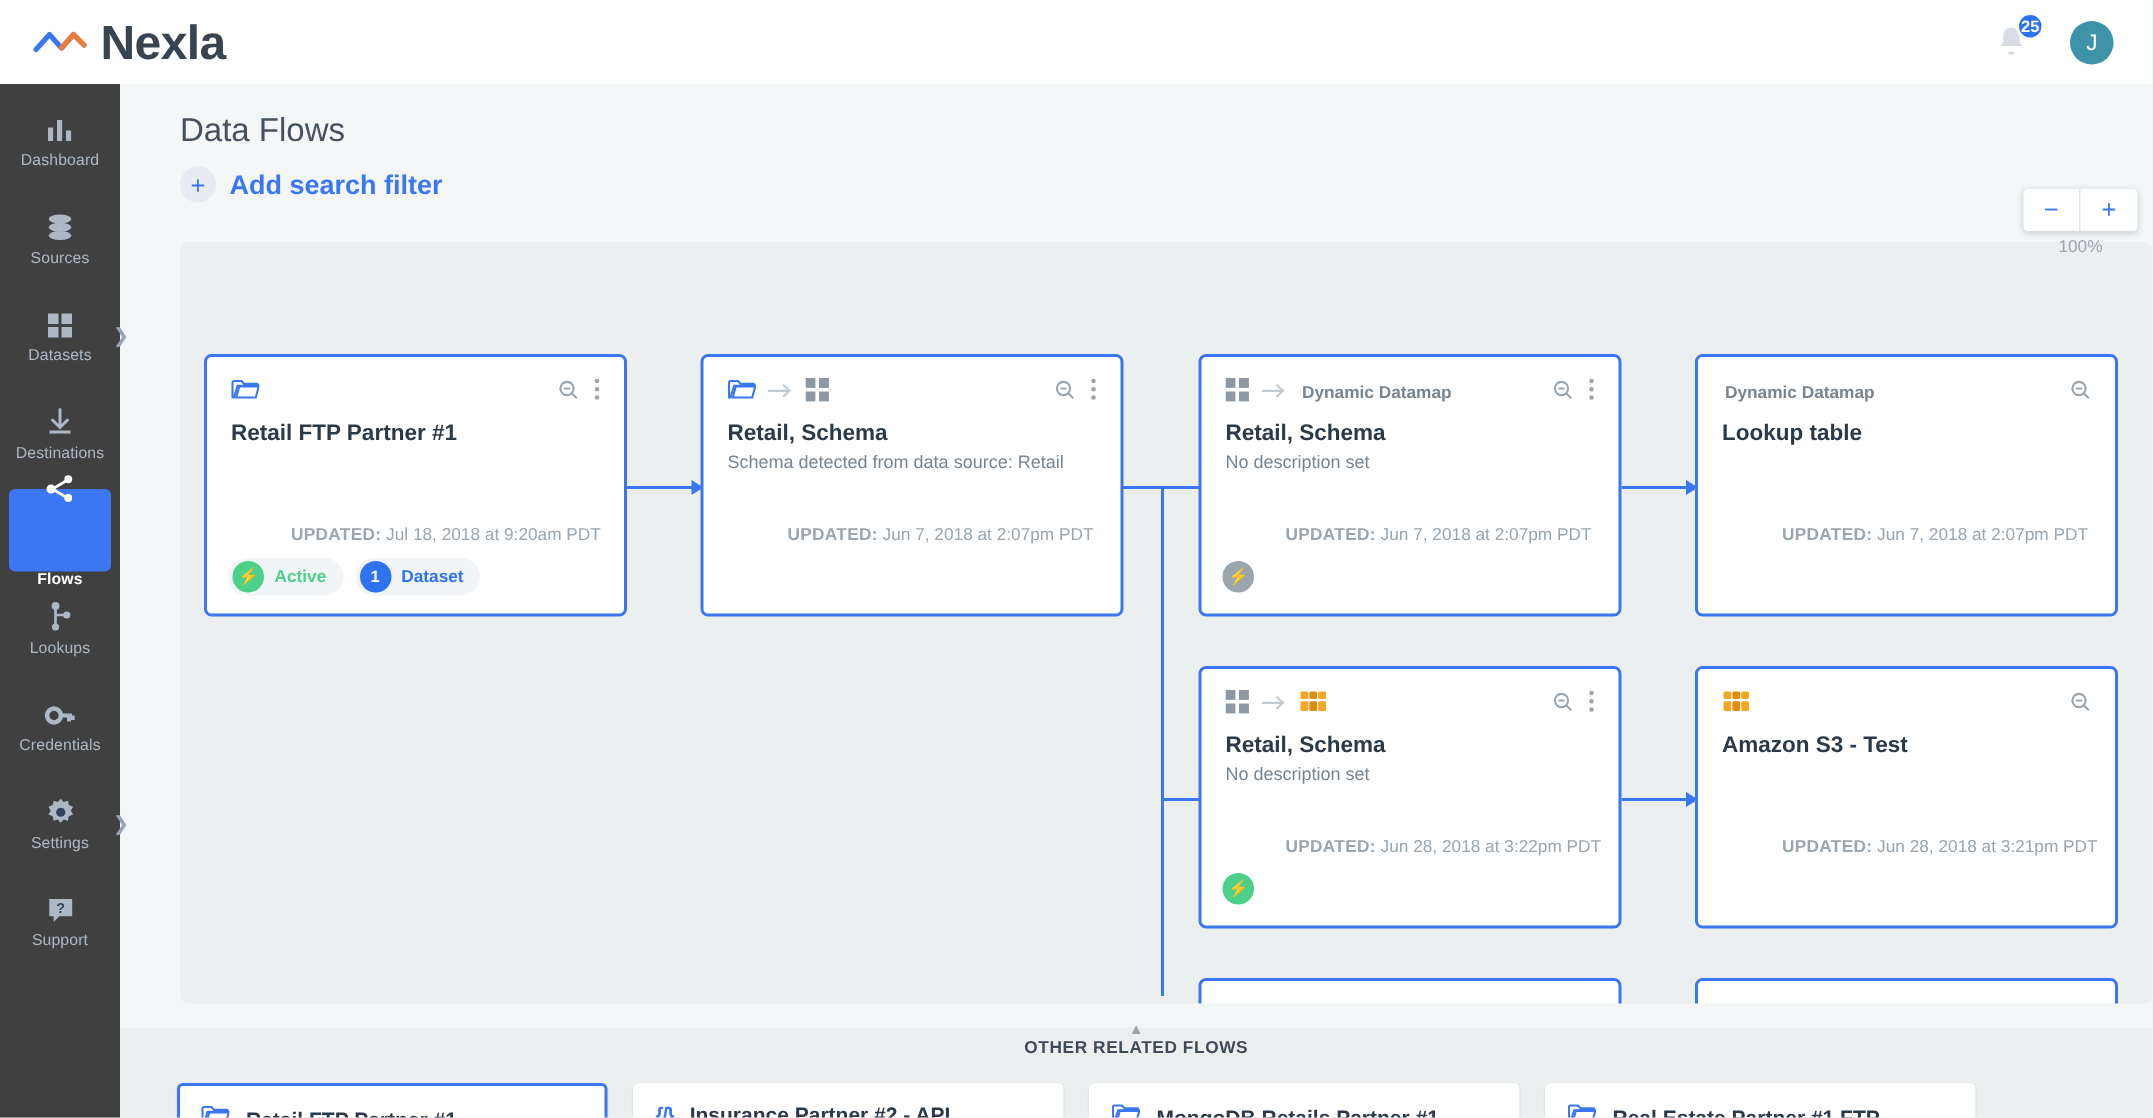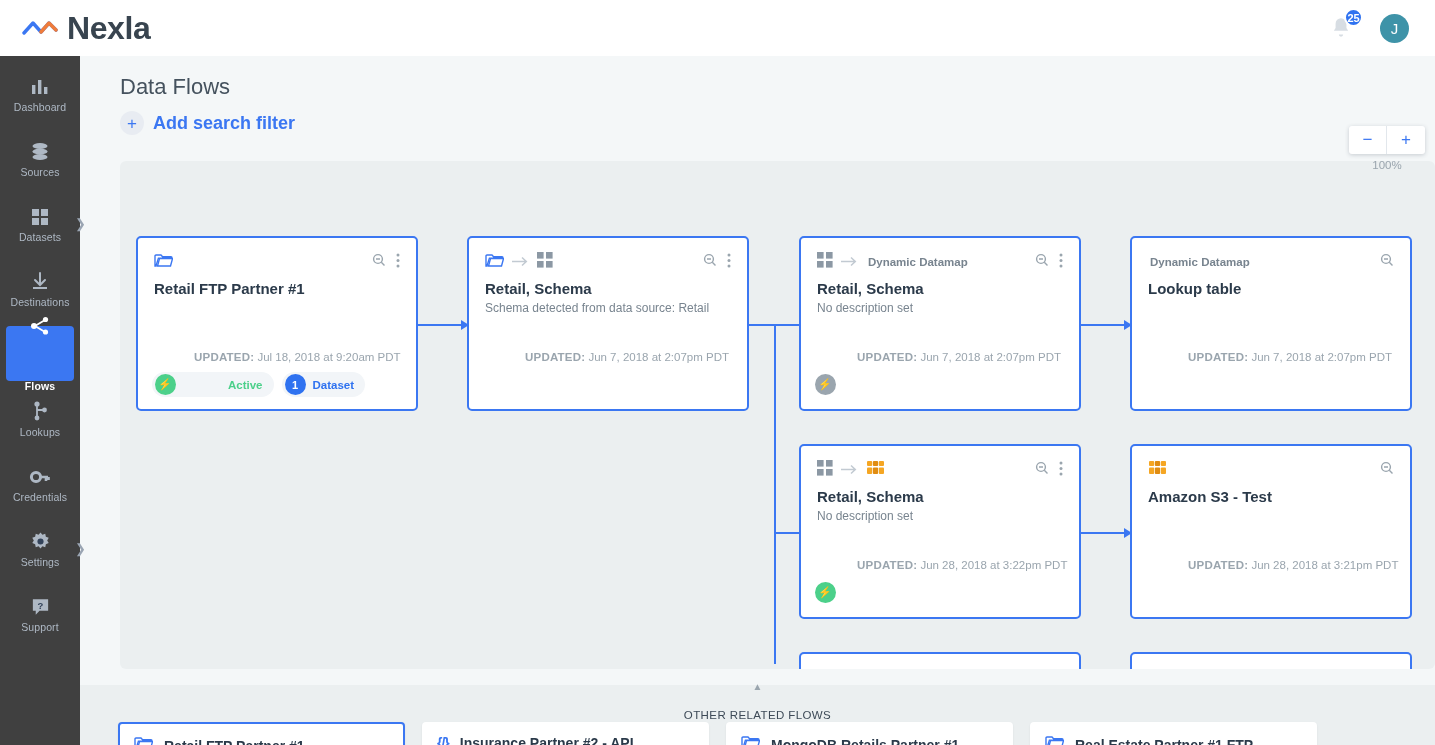--- a/index.html
+++ b/index.html
@@ -95,21 +95,21 @@
   }
   .badge.bare { background: transparent; padding: 0; }
   .dot {
     width: 21px; height: 21px; border-radius: 50%;
     display: flex; align-items: center; justify-content: center;
     color: #fff; font-size: 11px; font-weight: bold;
   }
   .dot.green { background: #4cd08a; }
   .dot.gray  { background: #9aa5ae; }
   .dot.blue  { background: #2f72f0; }
-  .txt-green { color: #4cd08a; margin-left: 45px; }
+  .txt-green { color: #4cd08a; }
   .txt-blue  { color: #2f72f0; }
 
   
   .conn { position: absolute; background: #3b77f2; }
   .arrow {
     position: absolute; width: 0; height: 0;
     border-top: 5px solid transparent; border-bottom: 5px solid transparent;
     border-left: 8px solid #3b77f2;
   }
 
@@ -129,22 +129,22 @@
   
   .related {
     position: absolute; left: 0; top: 629px; width: 1355px; height: 116px;
     background: #ebeff0;
   }
   .related-handle {
     position: absolute; left: 50%; top: -2px; transform: translateX(-50%);
     font-size: 10px; color: #9aa5ae; line-height: 8px;
   }
   .related-title {
-    position: absolute; left: 50%; top: 24px; transform: translateX(-50%);
-    font-size: 11.5px; font-weight: normal; color: #3d4a57; letter-spacing: .4px;
+    position: absolute; left: 50%; top: 8px; transform: translateX(-50%);
+    font-size: 11.5px; font-weight: bold; color: #3d4a57; letter-spacing: .4px;
   }
   .rel-cards { position: absolute; left: 38px; top: 37px; display: flex; gap: 17px; }
   .rel-card {
     width: 287px; height: 72px; background: #fff; border-radius: 4px;
     border: 1px solid transparent; padding: 12px 14px;
     box-shadow: 0 1px 2px rgba(40,55,75,.09);
   }
   .rel-card.sel { border: 2px solid #3b77f2; }
   .rel-head { display: flex; align-items: center; gap: 11px; }
   .rel-title { font-size: 14px; font-weight: bold; color: #2b3a4a; }

